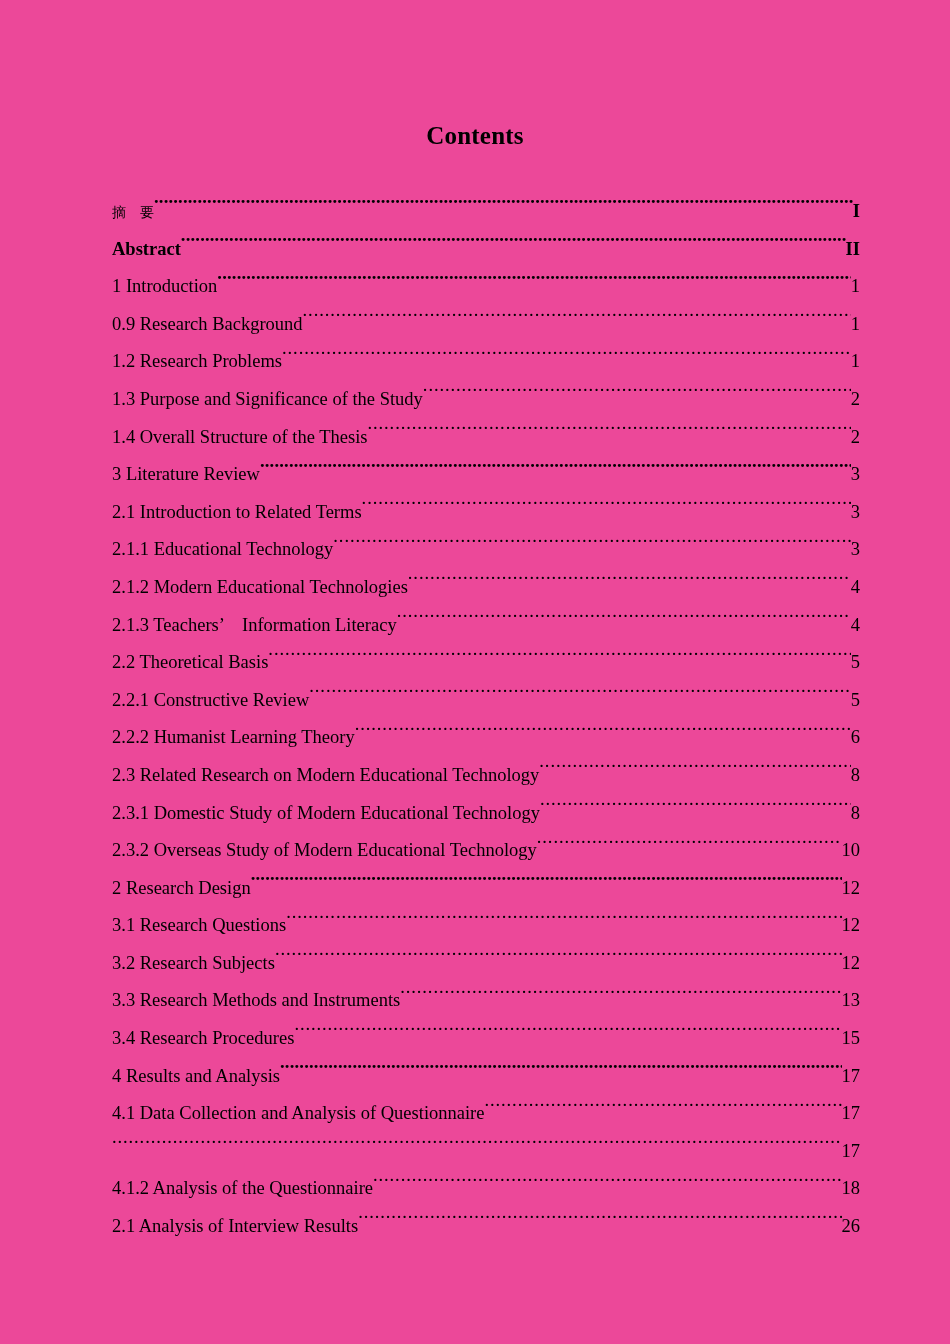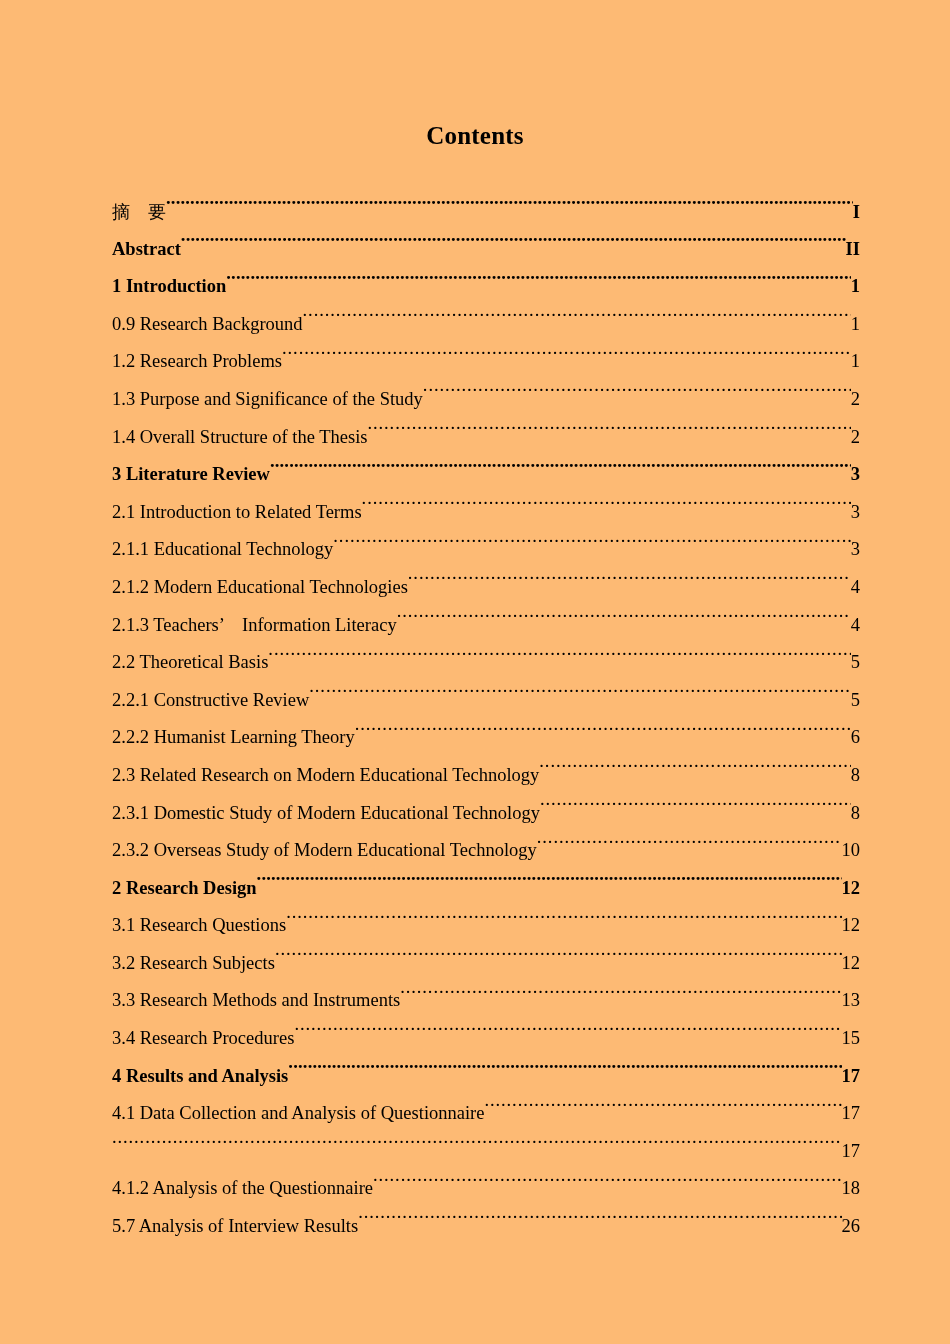--- a/index.html
+++ b/index.html
@@ -16,21 +16,21 @@
     color: #000000;
     -webkit-font-smoothing: antialiased;
   }
 
   .page {
     position: absolute;
     left: 0;
     top: 0;
     width: 950px;
     height: 1344px;
-    background: #fdba74;
+    background: #ec4899;
   }
 
   
   .toc-title {
     position: absolute;
     left: 0;
     top: 122px;
     width: 950px;
     text-align: center;
     font-size: 25px;
@@ -85,41 +85,41 @@
   .toc-page {
     flex: 0 0 auto;
     text-align: right;
     white-space: pre;
     padding-left: 0px;
   }
 
   
   .toc-entry.lvl1 .toc-label,
   .toc-entry.lvl1 .toc-page {
-    font-weight: bold;
+    font-weight: normal;
   }
   .toc-entry.lvl1 .toc-leader::before {
     font-weight: bold;
     letter-spacing: 0.2px;
   }
 
   
   .toc-entry.front .toc-label,
   .toc-entry.front .toc-page {
     font-weight: bold;
   }
   .toc-entry.front .toc-leader::before {
     font-weight: bold;
     letter-spacing: 0.2px;
   }
 
   .toc-entry.cjk .toc-label {
     font-family: "DejaVu Sans", "Liberation Sans", sans-serif;
     font-weight: normal;
-    font-size: 18px;
+    font-size: 14px;
   }
 </style>
 </head>
 <body>
 
 <div class="page">
 
   <div class="toc-title">Contents</div>
 
   <div class="toc-list">
@@ -251,19 +251,19 @@
       <div class="toc-entry lvl3">
         <span class="toc-leader"></span>
         <span class="toc-page">17</span>
       </div>
       <div class="toc-entry lvl3">
         <span class="toc-label">4.1.2 Analysis of the Questionnaire</span>
         <span class="toc-leader"></span>
         <span class="toc-page">18</span>
       </div>
       <div class="toc-entry lvl3">
-        <span class="toc-label">5.7 Analysis of Interview Results</span>
+        <span class="toc-label">2.1 Analysis of Interview Results</span>
         <span class="toc-leader"></span>
         <span class="toc-page">26</span>
       </div>
     </div>
 
 </div>
 
 </body></html>

